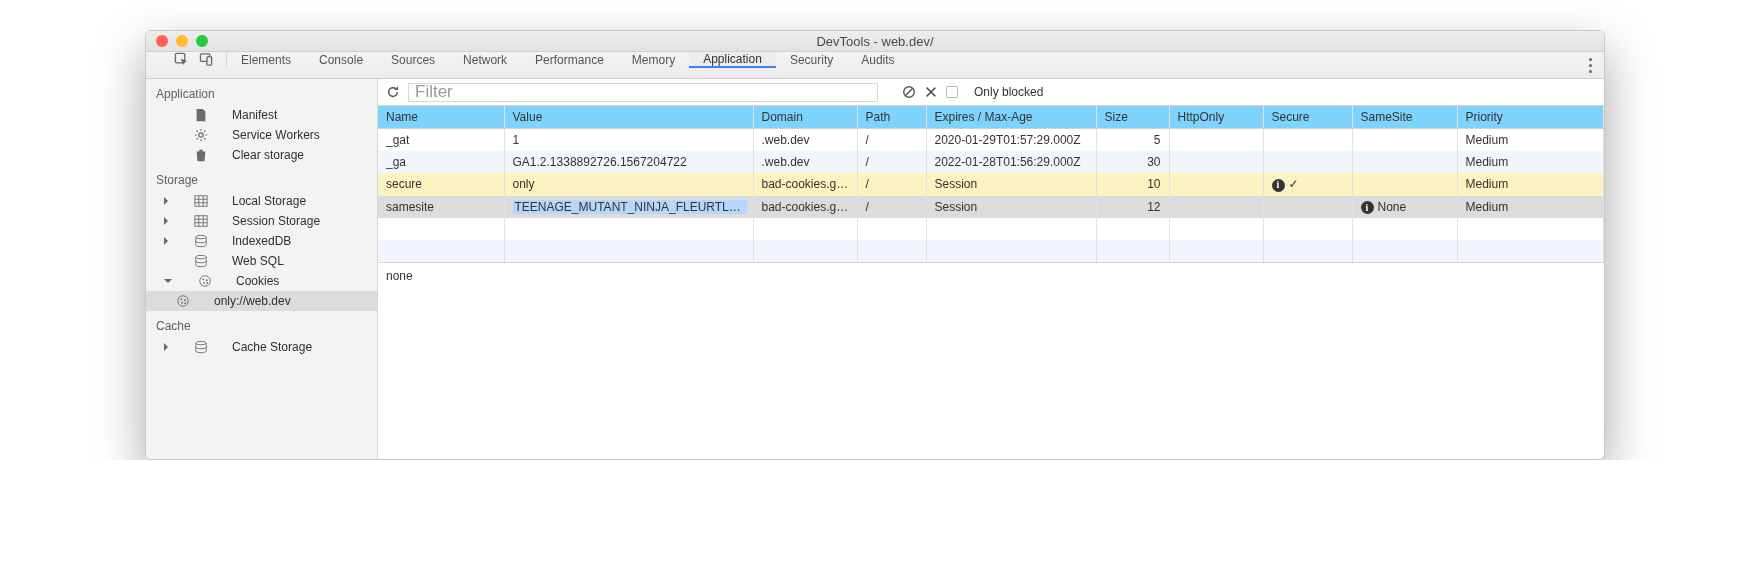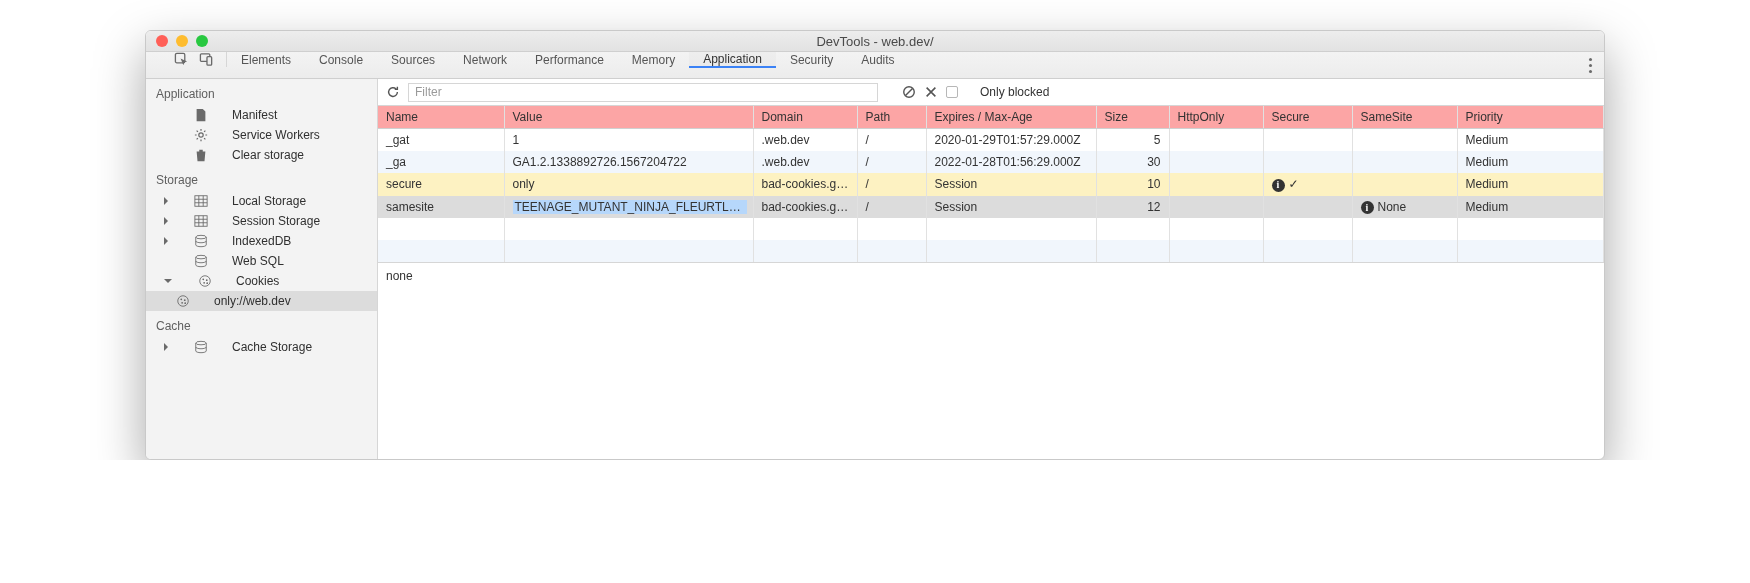--- a/index.html
+++ b/index.html
@@ -118,21 +118,21 @@
     background: #fff;
     gap: 8px;
     padding: 0 8px;
   }
   .toolbar svg { width:14px; height:14px; display:block; color:#555; }
   .filter {
     flex: 0 0 470px;
     height: 19px;
     border: 1px solid #d6d6d6;
     background: #fff;
-    font-size: 12px;
+    font-size: 17px;
     padding: 0 6px;
     color: #1d4ed8;
     outline: none;
   }
   .filter::placeholder { color:#9a9a9a; }
   .spacer-sm { width: 8px; }
   .checkbox {
     width:12px; height:12px; border:1px solid #b7b7b7; border-radius:2px; background:#fff;
   }
 
@@ -144,21 +144,21 @@
     padding: 4px 8px;
     text-align: left;
     font-size: 12px;
     white-space: nowrap;
     overflow: hidden;
     text-overflow: ellipsis;
     height: 21px;
     color: #333;
   }
   th {
-    background: #fca5a5;
+    background: #7dd3fc;
     border-bottom: 1px solid #d0d0d0;
     color: #333;
     font-weight: normal;
   }
   tbody tr:nth-child(even) td { background:#f1f6fc; }
   tbody tr.hl td { background:#fdf2c2 !important; }
   tbody tr.sel td { background:#dcdcdc !important; }
   tbody tr.empty td { color:transparent; }
   td.right { text-align: right; }
 
@@ -350,21 +350,21 @@
           <svg viewBox="0 0 16 16" fill="none" stroke="currentColor" stroke-width="1.6">
               <circle cx="8" cy="8" r="6"></circle>
               <path d="M4 12L12 4"></path>
             </svg>
         </span>
         <span>
           <svg viewBox="0 0 16 16" stroke="currentColor" stroke-width="1.8">
               <path d="M3 3l10 10M13 3L3 13"></path>
             </svg>
         </span>
-        <div style="display:flex;align-items:center;gap:22px;">
+        <div style="display:flex;align-items:center;gap:16px;">
           <span class="checkbox"></span>
           <span>Only blocked</span>
         </div>
       </div>
 
       <div class="table-wrap">
         <table>
           <colgroup>
             <col class="c-name">
               <col class="c-value">

